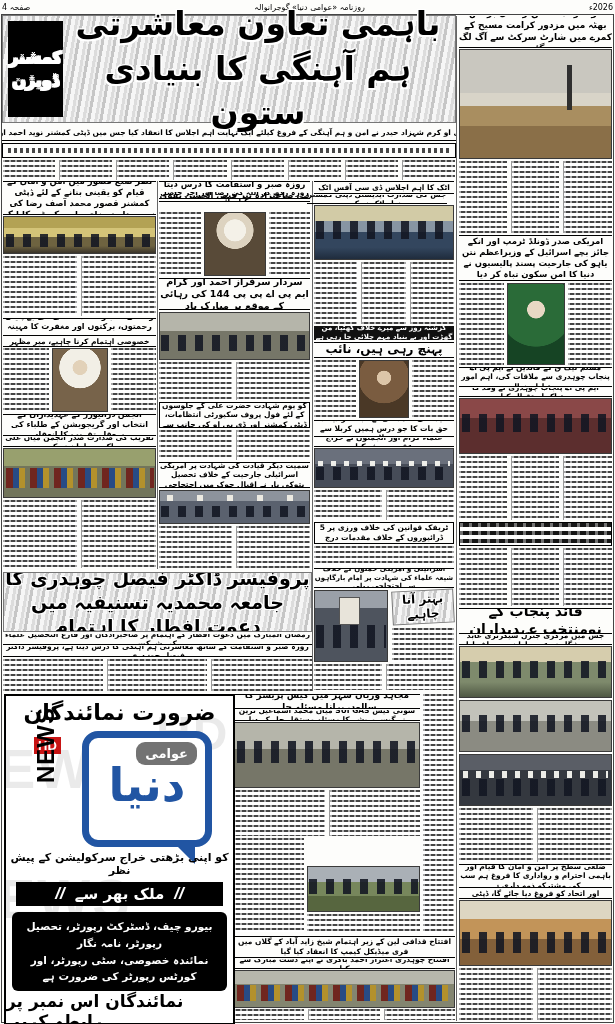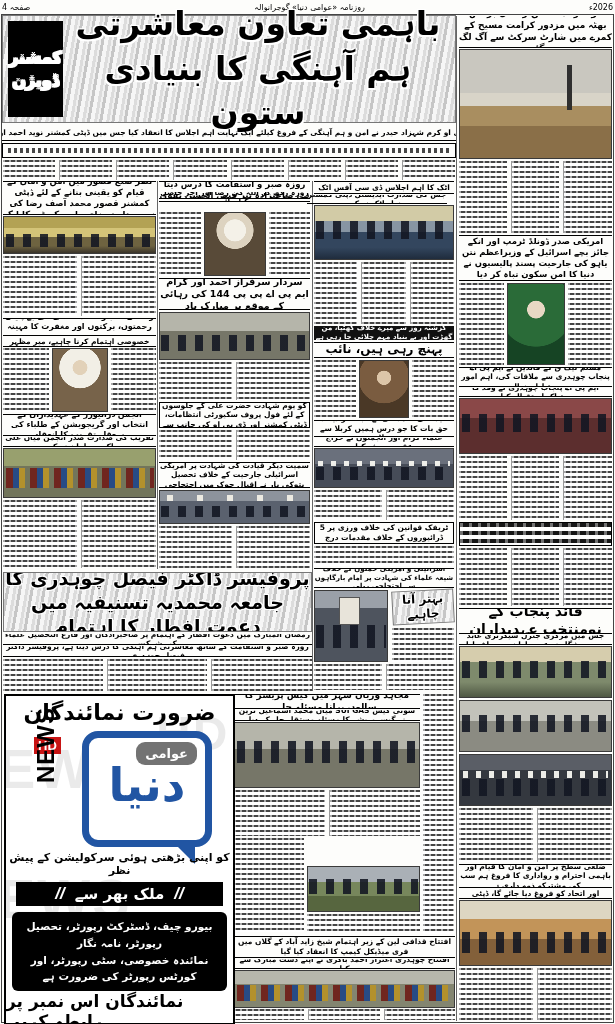--- a/index.html
+++ b/index.html
@@ -361,21 +361,21 @@
     <div class="ad-logo">
       <div class="hd-box">HD</div>
       <div class="vert-news">NEWS</div>
       <div class="bubble">
         <div class="awami">عوامی</div>
         <div class="dunya">دنیا</div>
         <div class="tail"></div>
       </div>
     </div>
 
-    <div class="ad-line1">کو اپنی بڑھتی ہوئی سرکولیشن کے پیش نظر</div>
+    <div class="ad-line1">کو اپنی بڑھتی خراج سرکولیشن کے پیش نظر</div>
 
     <div class="malik">
       <span class="q">//</span>
       <span>ملک بھر سے</span>
       <span class="q">//</span>
     </div>
 
     <div class="roles">
       <div>بیورو چیف، ڈسٹرکٹ رپورٹر، تحصیل رپورٹر، نامہ نگار</div>
       <div>نمائندہ خصوصی، سٹی رپورٹر، اور کورٹس رپورٹر کی ضرورت ہے</div>

